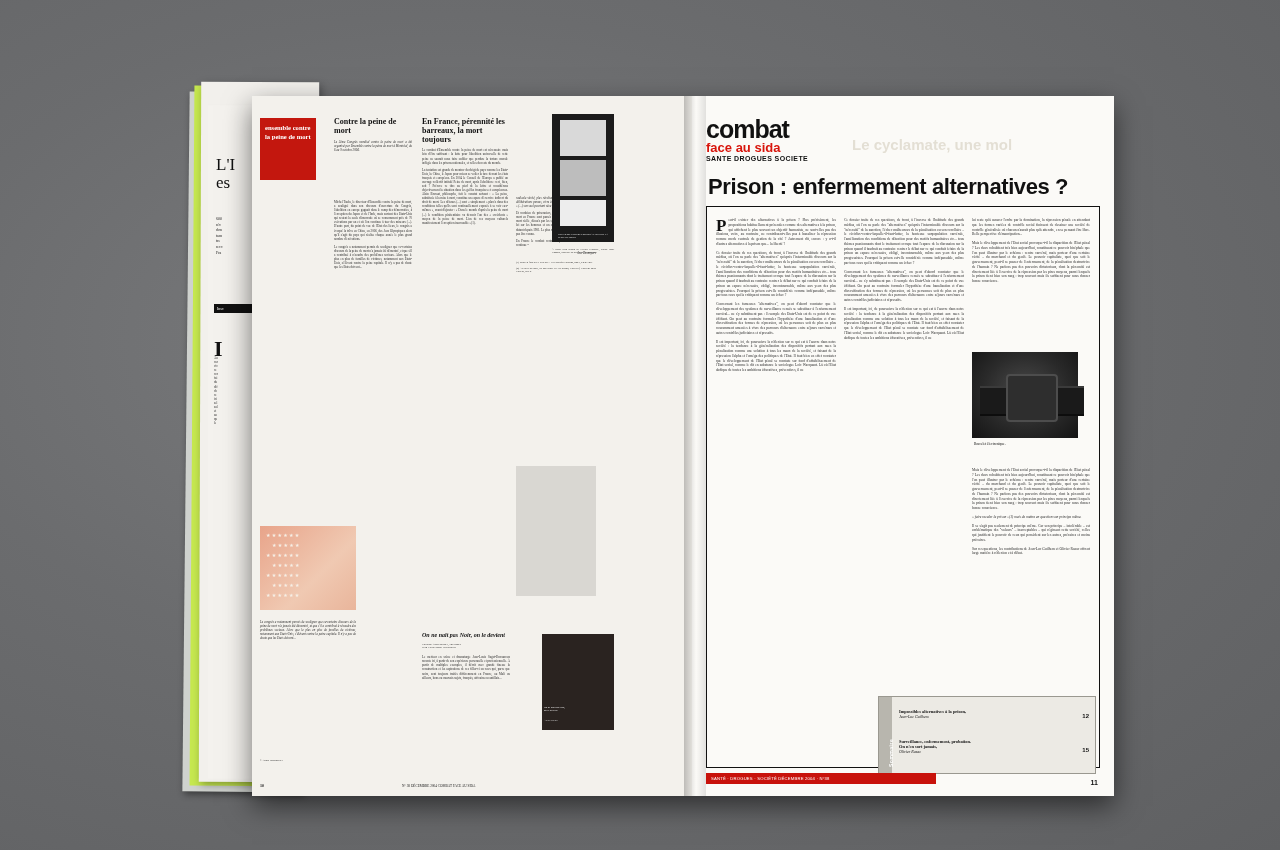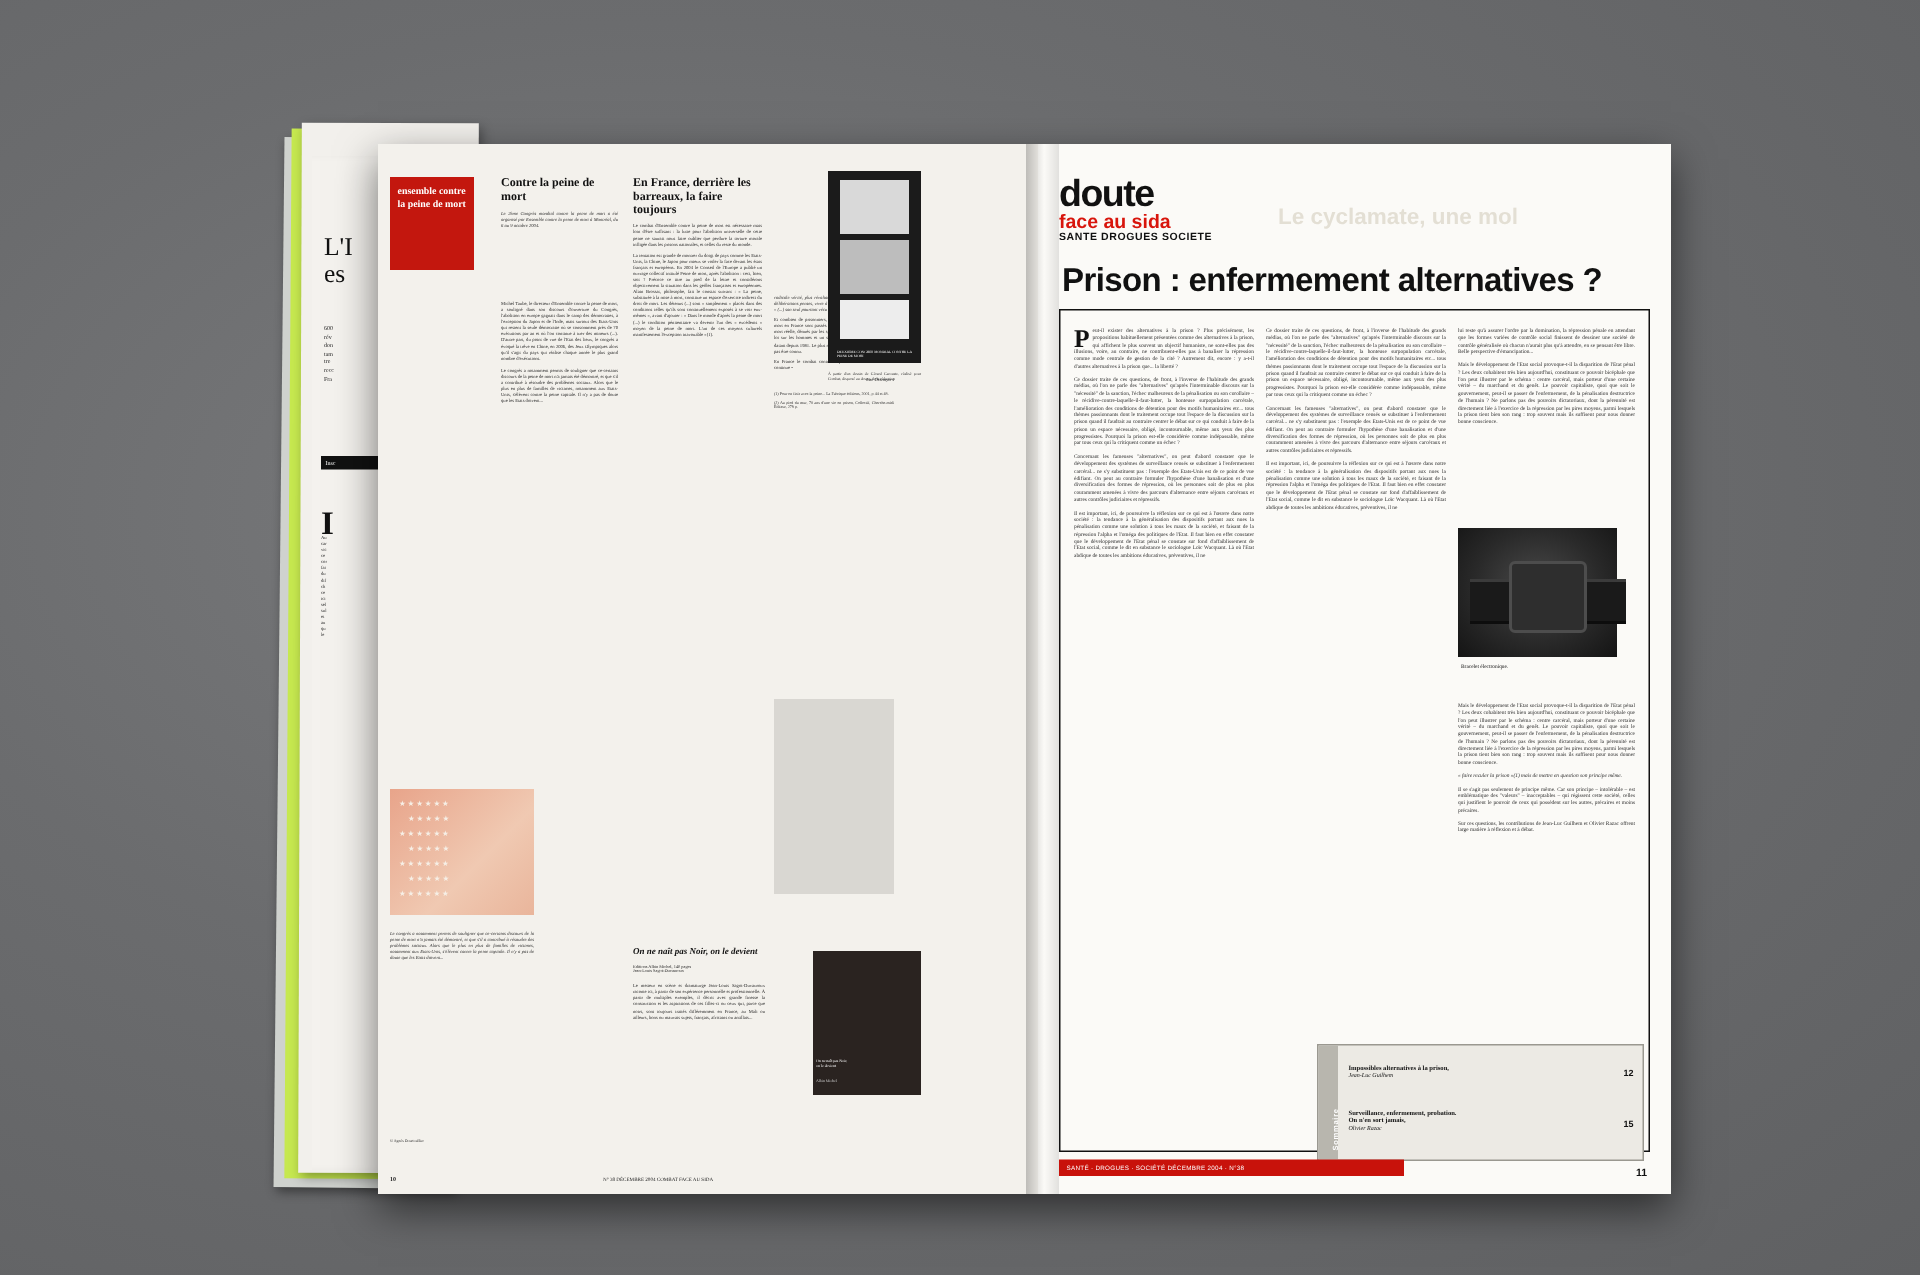--- a/index.html
+++ b/index.html
@@ -170,21 +170,21 @@
           <div class="h">Contre la peine de mort</div>
           <div class="txt ital">Le 2ème Congrès mondial contre la peine de mort a été organisé par Ensemble contre la peine de mort à Montréal, du 6 au 9 octobre 2004.</div>
         </div>
 
         <div class="col" style="left:82px;top:104px;width:78px;">
           <div class="txt">Michel Taube, le directeur d'Ensemble contre la peine de mort, a souligné dans son discours d'ouverture du Congrès, l'abolition en europe gagnait dans le camp des démocraties, à l'exception du Japon et de l'Inde, mais surtout des Etats-Unis qui restent la seule démocratie où se consomment près de 70 exécutions par an et où l'on continue à tuer des mineurs (...). D'autre part, du point de vue de l'Etat des lieux, le congrès a évoqué la trêve en Chine, en 2006, des Jeux Olympiques alors qu'il s'agit du pays qui réalise chaque année le plus grand nombre d'exécutions.</div>
           <div class="txt" style="margin-top:4px;">Le congrès a notamment permis de souligner que ce-certains discours de la peine de mort n'a jamais été démontré, et que s'il a contribué à résoudre des problèmes sociaux. Alors que le plus en plus de familles de victimes, notamment aux Etats-Unis, s'élèvent contre la peine capitale. Il n'y a pas de doute que les Etats doivent...</div>
         </div>
 
         <div class="col c3">
-          <div class="h">En France, derrière les barreaux, la faire toujours</div>
+          <div class="h">En France, pérennité les barreaux, la mort toujours</div>
           <div class="txt">Le combat d'Ensemble contre la peine de mort est nécessaire mais loin d'être suffisant : la lutte pour l'abolition universelle de cette peine ne saurait nous faire oublier que perdure la torture morale infligée dans les prisons nationales, et celles du reste du monde.</div>
           <div class="txt" style="margin-top:3px;">La tentation est grande de montrer du doigt de pays comme les Etats-Unis, la Chine, le Japon pour mieux se voiler la face devant les états français et européens. En 2004 le Conseil de l'Europe a publié un ouvrage collectif intitulé Peine de mort, après l'abolition : ceci, bien, soit ? Précoce ce titre au pied de la lettre et considérons objectivement la situation dans les geôles françaises et européennes. Alain Brossat, philosophe, fait le constat suivant : « La peine, substituée à la mise à mort, constitue un espace d'exercice indirect du droit de mort. Les détenus (...) sont « simplement » placés dans des conditions telles qu'ils sont continuellement exposés à se voir eux-mêmes », avant d'ajouter : « Dans le monde d'après la peine de mort (...) le condition pénitentiaire va devenir l'un des « excédents » moyen de la peine de mort. L'un de ces moyens culturels manifestement l'exception inavouable »(1).</div>
         </div>
 
         <div class="col" style="left:264px;top:100px;width:80px;">
           <div class="txt ital">radicale vérité, plus révoltante que la guillotine, que, lors des délibérations penses, vivre à mourir, plus que « race des vivants » (...) son seul pourtant vécu comme étant mort », (note 1 et 2).</div>
           <div class="txt" style="margin-top:3px;">Et combien de prisonniers, dans l'élimination de la peine de mort en France sont passés de la « mort » comme "sortie" en mort réelle, dénués par les systèmes en claire et carcéral ? Une loi sur les hommes et un suicide sous les bureaux des Etats datant depuis 1981. Le plus retenait en quelques quelques même pas être connu.</div>
           <div class="txt" style="margin-top:3px;">En France le combat contre la peine de mort "indirecte" • continue •</div>
           <div class="txt" style="margin-top:4px;text-align:right;font-style:italic;">Luc Desnoyers</div>
           <div class="txt" style="margin-top:6px;font-size:2.7px;">(1) Pour en finir avec la peine... La Fabrique éditions, 2001, p 44 et 48.</div>
@@ -230,21 +230,21 @@
 
         <div class="grayblock"></div>
 
         <div class="footL">10</div>
         <div class="footLr">N° 38 DÉCEMBRE 2004 COMBAT FACE AU SIDA</div>
       </div>
 
       <div class="pageR">
 
         <div class="logo">
-          <div class="combat">doute</div>
+          <div class="combat">combat</div>
           <div class="face">face au sida</div>
           <div class="sante">SANTE DROGUES SOCIETE</div>
         </div>
 
 
         <div class="ghost">Le cyclamate, une mol</div>
 
         <div class="rtitle">Prison : enfermement alternatives ?</div>
 
         <div class="rframe"></div>

